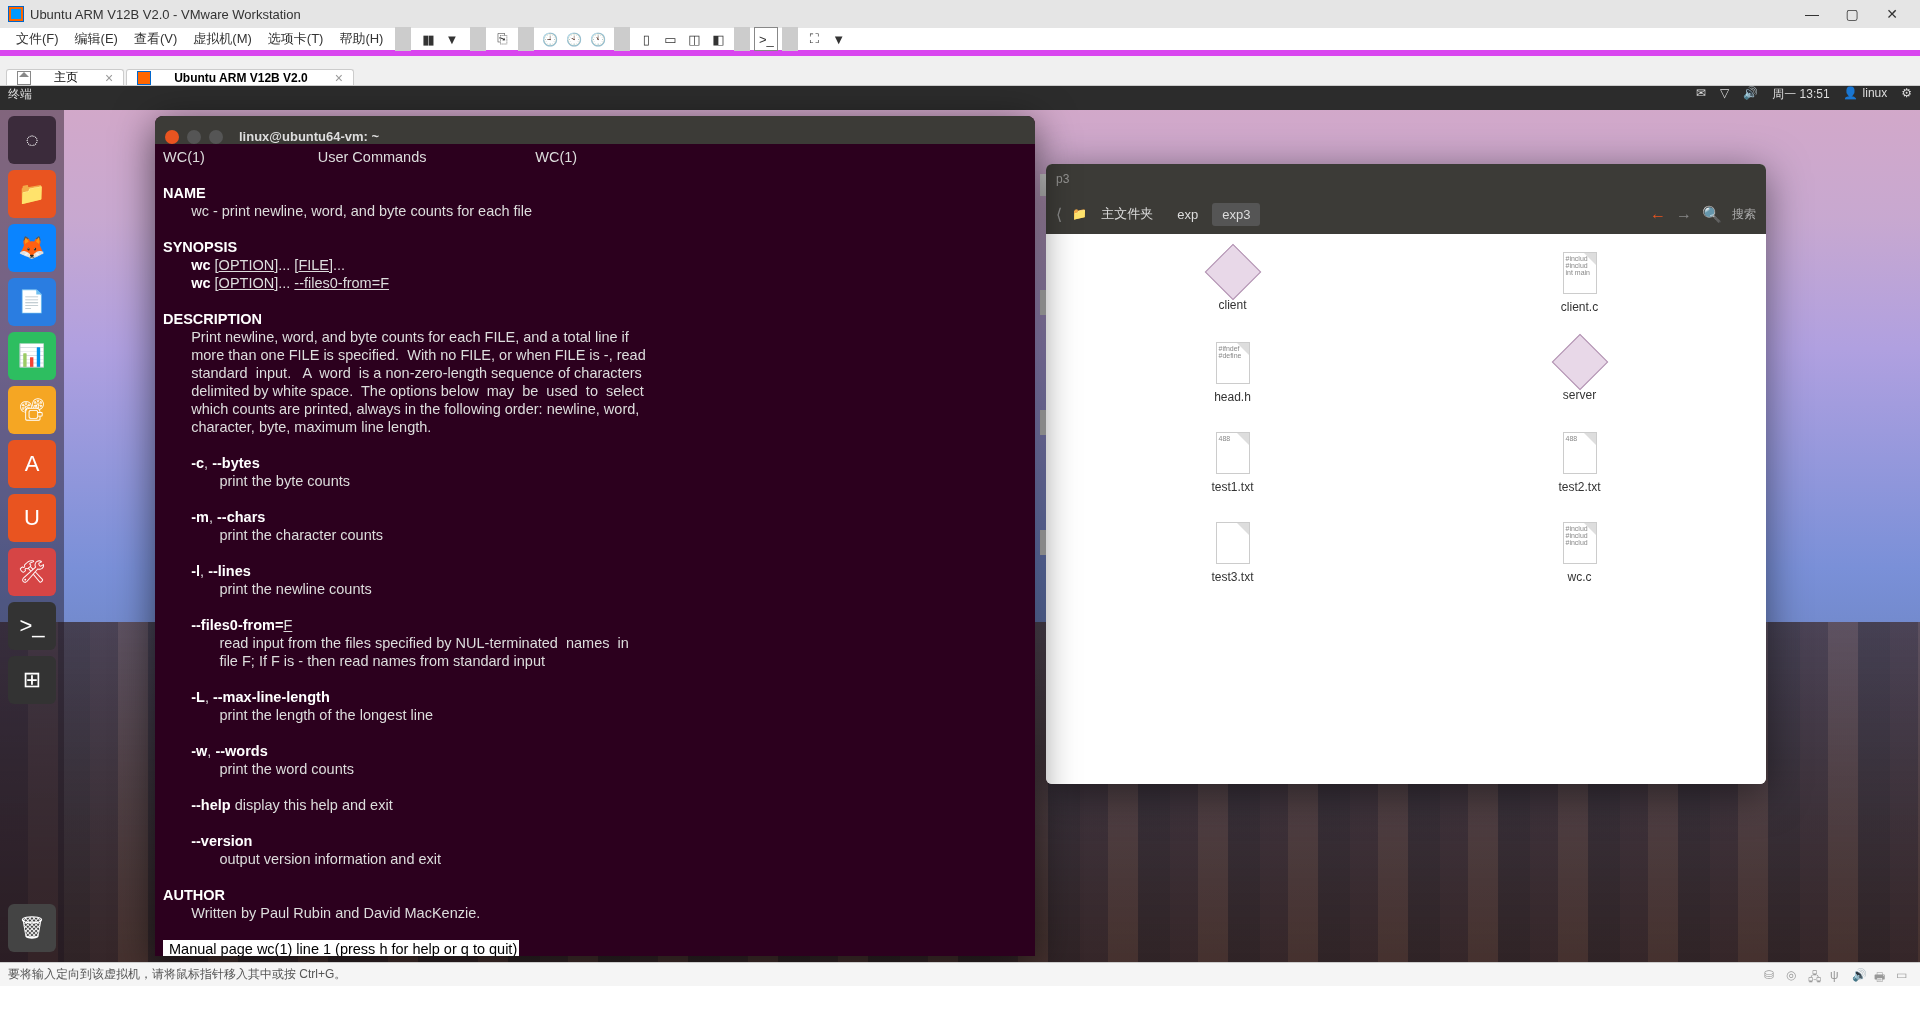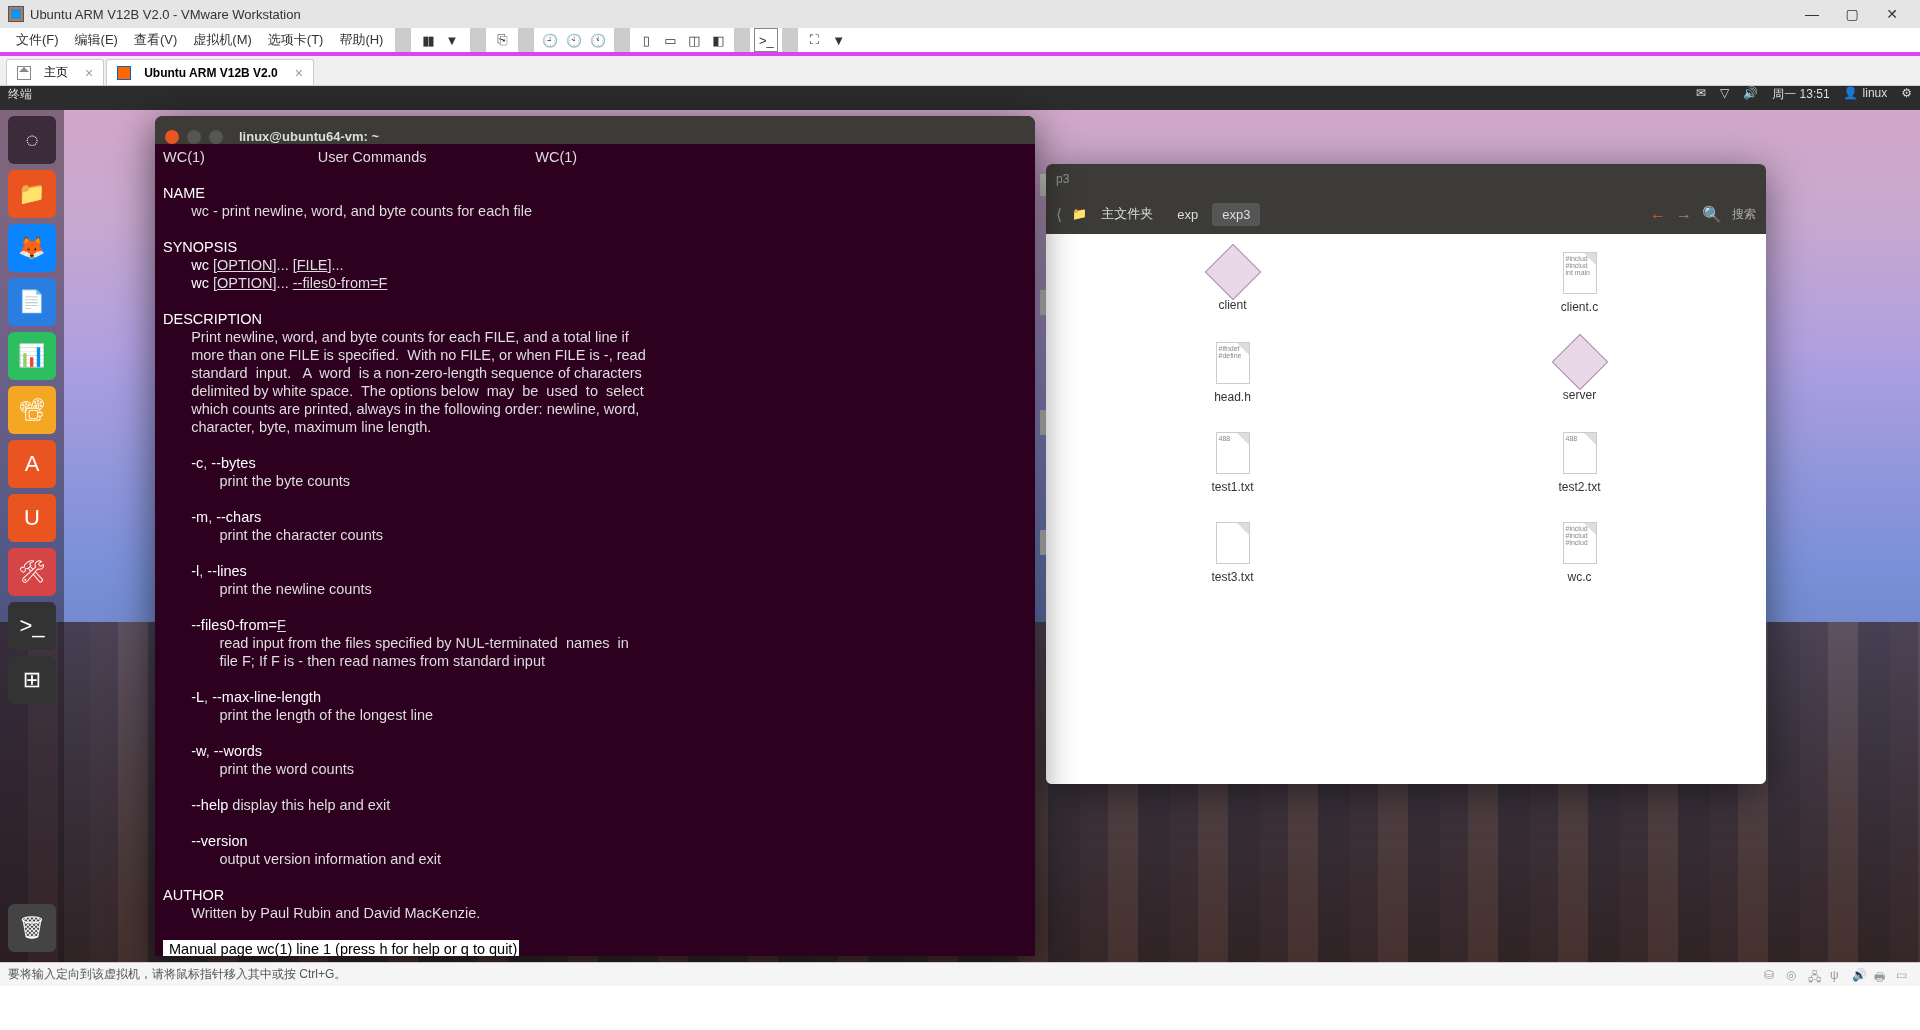--- a/index.html
+++ b/index.html
@@ -6,30 +6,30 @@
 body{width:1920px;height:1030px;overflow:hidden;background:#fff;font-size:12px}
 
 
 .vm-title{height:28px;background:#e5e5e5;display:flex;align-items:center;padding:0 8px;color:#333;font-size:13px}
 .vm-title .logo{width:16px;height:16px;background:#f60;margin-right:6px;border:1px solid #06c;position:relative}
 .vm-title .logo:after{content:"";position:absolute;inset:2px;background:#09f}
 .vm-title .spacer{flex:1}
 .vm-title .winbtn{width:40px;height:28px;display:flex;align-items:center;justify-content:center;color:#333;font-size:14px}
 
 
-.vm-menu{height:28px;background:#fff;display:flex;align-items:center;padding:0 8px;border-bottom:4px solid #d946ef}
+.vm-menu{height:28px;background:#fff;display:flex;align-items:center;padding:0 8px;border-bottom:6px solid #d946ef}
 .vm-menu span{padding:0 8px;color:#333;font-size:13px}
 .vm-sep{width:1px;height:24px;background:#ccc;margin:0 4px}
 .tb-btn{width:24px;height:24px;display:flex;align-items:center;justify-content:center;color:#666}
 .tb-pause{color:#f90;font-size:16px;letter-spacing:-2px}
 .tb-drop{font-size:9px;color:#666;margin-left:-2px}
 
 
 .vm-tabs{height:30px;background:#f0f0f0;display:flex;align-items:flex-end;padding-left:6px;border-bottom:1px solid #ccc}
-.vm-tab{height:26px;background:#fff;border:1px solid #ccc;border-bottom:none;padding:0 10px;display:flex;align-items:center;gap:13px;font-size:12px;margin-right:2px;border-radius:3px 3px 0 0}
+.vm-tab{height:16px;background:#fff;border:1px solid #ccc;border-bottom:none;padding:0 10px;display:flex;align-items:center;gap:23px;font-size:12px;margin-right:2px;border-radius:3px 3px 0 0}
 .vm-tab .ico{width:14px;height:14px;display:inline-block}
 .vm-tab .home-ico{border:1px solid #888;position:relative}
 .vm-tab .home-ico:before{content:"";position:absolute;top:-5px;left:1px;border:5px solid transparent;border-bottom-color:#888}
 .vm-tab .vm-ico{background:#f60;border:1px solid #06c}
 .vm-tab .close{color:#999;font-size:14px;margin-left:4px}
 
 
 .guest{position:relative;height:876px;background:linear-gradient(180deg,#d4a8c8 0%,#c8a8d0 15%,#b0a0e0 30%,#7a90d8 55%,#4a6890 100%);overflow:hidden}
 .cityscape{position:absolute;left:0;right:0;bottom:0;height:340px;background:
   repeating-linear-gradient(90deg,rgba(60,40,40,.6) 0 28px,rgba(90,60,50,.55) 28px 58px,rgba(50,35,35,.6) 58px 90px),
@@ -54,21 +54,21 @@
 .launcher .trash{margin-top:auto;margin-bottom:10px;background:#444}
 
 
 .term{position:absolute;left:155px;top:30px;width:880px;height:840px;background:#2c001e;border-radius:8px 8px 0 0;overflow:hidden;box-shadow:0 8px 40px rgba(0,0,0,.6);color:#ddd;font-family:"Ubuntu Mono","DejaVu Sans Mono",monospace}
 .term-title{height:28px;background:#3c3b37;display:flex;align-items:flex-end;padding:0 10px;gap:8px;color:#ddd;font-size:13px;font-weight:bold}
 .tbtn{width:14px;height:14px;border-radius:50%}
 .tb-close{background:#e95420}
 .tb-min{background:#555}
 .tb-max{background:#555}
 .term-body{padding:4px 8px;font-size:14.5px;line-height:18px;white-space:pre;color:#ddd;height:calc(100% - 28px);overflow:hidden}
-.term-body b{color:#fff;font-weight:normal}
+.term-body b{color:#fff;font-weight:bold}
 .term-body u{}
 .status-line{background:#fff;color:#000;display:inline-block;padding:0 2px}
 
 
 .files{position:absolute;left:1046px;top:78px;width:720px;height:620px;background:#f2f1f0;border-radius:6px;overflow:hidden;box-shadow:0 8px 40px rgba(0,0,0,.5);display:flex;flex-direction:column}
 .files-tab{height:30px;background:#3c3b37;color:#ccc;display:flex;align-items:center;padding-left:10px;font-size:12px}
 .files-bar{height:40px;background:#3c3b37;display:flex;align-items:center;padding:0 10px;gap:10px;color:#ddd}
 .crumb{display:flex;align-items:center;gap:4px}
 .crumb-seg{padding:4px 10px;color:#ddd;font-size:13px;border-radius:3px}
 .crumb-seg.active{background:#555}

